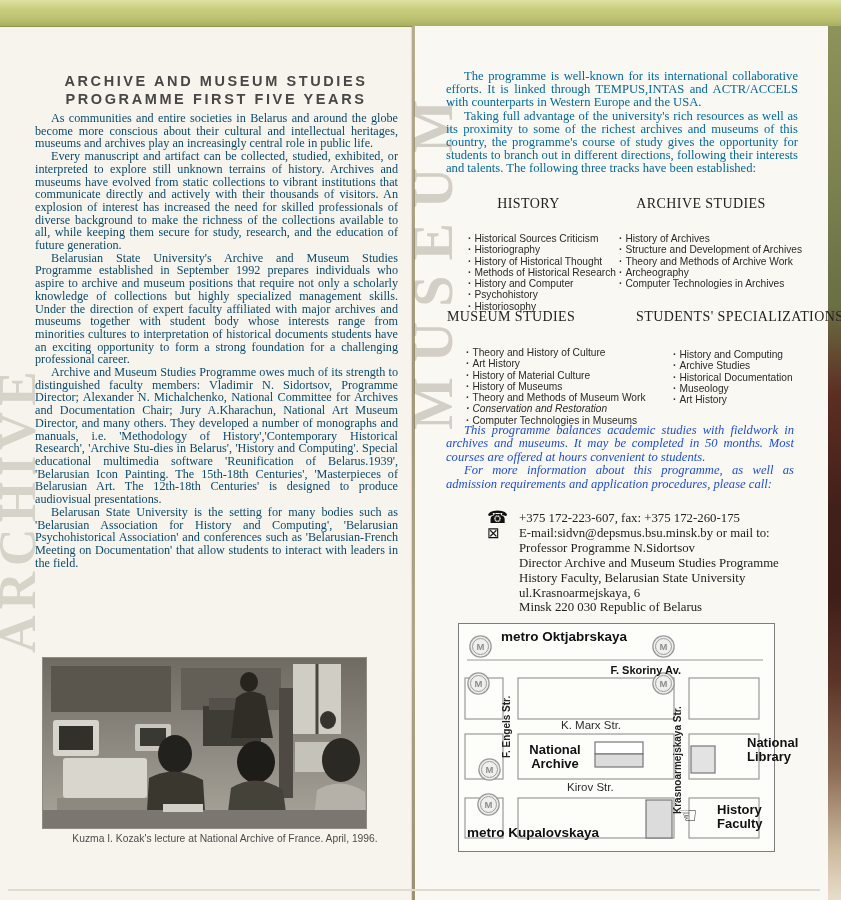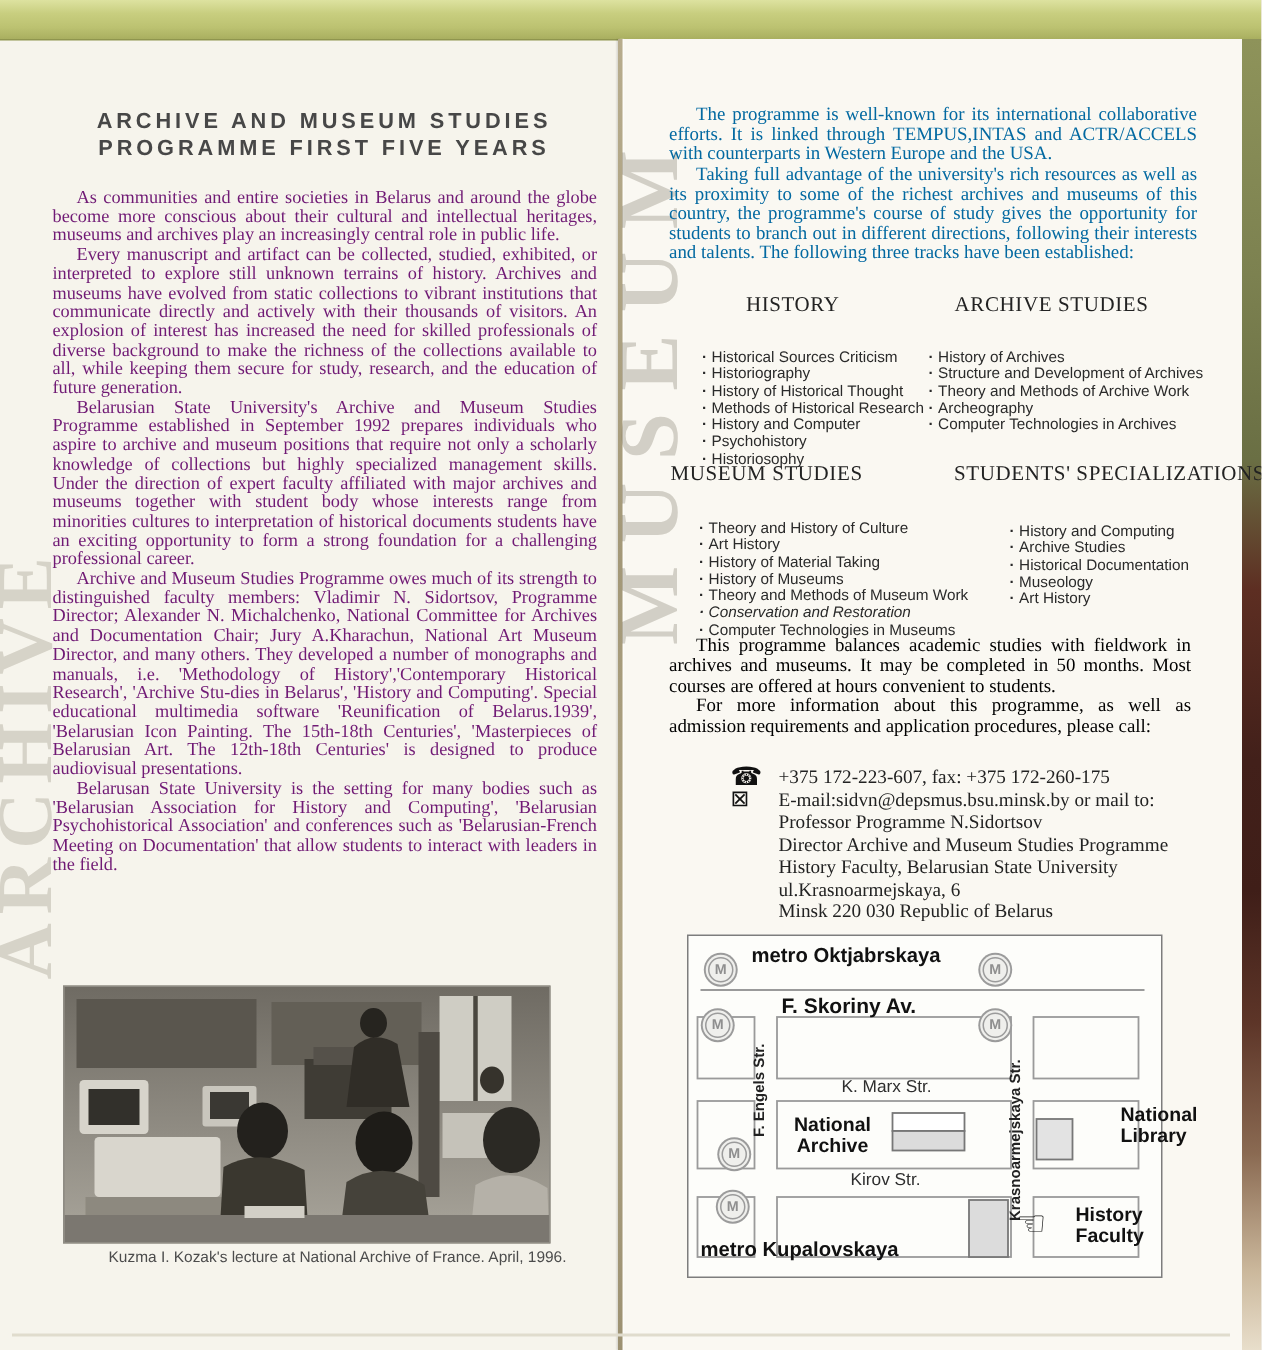--- a/index.html
+++ b/index.html
@@ -24,21 +24,21 @@
   .watermark { position:absolute; writing-mode:vertical-rl; transform:rotate(180deg);
     font-family:"Liberation Serif", serif; font-weight:bold; pointer-events:none; }
   .wm-left  { left:-12px; top:333px; height:320px; font-size:52px; letter-spacing:6px;  color:rgba(122,115,96,.26); }
   .wm-right { left:401px; top:55px;  height:375px; font-size:56px; letter-spacing:15px; color:rgba(118,112,95,.30); }
 
   
   .title-block { position:absolute; left:35px; top:72px; width:362px; text-align:center;
     font-family:"Liberation Sans", sans-serif; font-weight:bold; font-size:14.5px;
     letter-spacing:2.6px; color:#474747; line-height:18px; }
   .left-body { position:absolute; left:35px; top:112px; width:363px;
-    font-size:12.2px; line-height:12.7px; text-align:justify; color:#701a75;margin-top:13px; }
+    font-size:12.2px; line-height:12.7px; text-align:justify; color:#0c4a6e; }
   .left-body p { margin:0; text-indent:16px; }
   .photo-frame { position:absolute; left:42px; top:657px; width:323px; height:170px;
     border:1px solid #8f8c84; background:#8f8b82; }
   .photo-frame svg { display:block; width:100%; height:100%; }
   .caption { position:absolute; left:60px; top:833px; width:330px; text-align:center;
     font-family:"Liberation Sans", sans-serif; font-size:10.3px; color:#4c4c4c; }
 
   
   .r-intro { position:absolute; left:446px; top:70px; width:352px;
     font-size:12.6px; line-height:13.2px; text-align:justify; color:#0369a1; }
@@ -52,21 +52,21 @@
   .t-list { position:absolute; margin:16px; padding:0; list-style:none;
     font-family:"Liberation Sans", sans-serif; font-size:10.2px; line-height:11.3px; color:#2a2a2a; }
   .t-list li { padding-left:10px; text-indent:-10px; }
   .t-list li::before { content:"\00B7"; font-weight:bold; margin-right:3px; }
   .t-list li.italic { font-style:italic; }
   .list-history { left:452px; top:217px; width:152px; }
   .list-archive { left:603px; top:217px; width:188px; }
   .list-museum  { left:450px; top:331px; width:195px; }
   .list-spec    { left:657px; top:333px; width:145px; }
   .r-closing { position:absolute; left:446px; top:424px; width:348px;
-    font-size:12.6px; line-height:13.4px; text-align:justify; color:#000000; }
+    font-size:12.6px; line-height:13.4px; text-align:justify; color:#1d4ed8;font-style:italic; }
   .r-closing p { margin:0; text-indent:18px; }
 
   
   .contact { position:absolute; left:487px; top:511px; width:330px;
     font-size:12.8px; line-height:14.9px; color:#222; }
   .c-row { display:flex; align-items:flex-start; }
   .c-ico { width:32px; flex:0 0 32px; text-align:left; }
   .phone-glyph { font-size:17px; line-height:14px; color:#111; }
   .env-glyph { font-size:15px; line-height:14px; color:#111; }
   .c-addr { margin-left:32px; }
@@ -178,21 +178,21 @@
     <li>Archeography</li>
     <li>Computer Technologies in Archives</li>
   </ul>
 
   <div class="track-hdr hdr-museum">MUSEUM STUDIES</div>
   <div class="track-hdr hdr-spec">STUDENTS' SPECIALIZATIONS</div>
 
   <ul class="t-list list-museum">
     <li>Theory and History of Culture</li>
     <li>Art History</li>
-    <li>History of Material Taking</li>
+    <li>History of Material Culture</li>
     <li>History of Museums</li>
     <li>Theory and Methods of Museum  Work</li>
     <li class="italic">Conservation and Restoration</li>
     <li>Computer Technologies in Museums</li>
   </ul>
 
   <ul class="t-list list-spec">
     <li>History and Computing</li>
     <li>Archive Studies</li>
     <li>Historical Documentation</li>
@@ -246,21 +246,21 @@
     </svg>
 
     <span class="metro" style="left:13px;  top:14px;">M</span>
     <span class="metro" style="left:196px; top:14px;">M</span>
     <span class="metro" style="left:11px;  top:51px;">M</span>
     <span class="metro" style="left:196px; top:51px;">M</span>
     <span class="metro" style="left:22px;  top:137px;">M</span>
     <span class="metro" style="left:21px;  top:172px;">M</span>
 
     <div class="m-label" style="left:42px; top:6px; font-size:13.5px;">metro Oktjabrskaya</div>
-    <div class="m-label" style="left:62px; top:39px; width:160px; text-align:left; font-size:14px;">F. Skoriny Av.</div>
+    <div class="m-label" style="left:62px; top:39px; width:160px; text-align:right; font-size:11px;">F. Skoriny Av.</div>
     <div class="v-label" style="left:42px; top:56px; height:78px;">F. Engels Str.</div>
     <div class="m-street" style="left:102px; top:95px;">K. Marx Str.</div>
     <div class="v-label" style="left:213px; top:70px; height:120px;">Krasnoarmejskaya Str.</div>
     <div class="bld-label" style="left:60px; top:119px; width:72px; text-align:center;">National Archive</div>
     <div class="bld-label" style="left:260px; top:112px; width:58px;margin-left:28px;">National Library</div>
     <div class="m-street" style="left:108px; top:157px;">Kirov Str.</div>
     <span class="hand" style="left:218px; top:180px;">☜</span>
     <div class="bld-label" style="left:258px; top:179px; width:60px;">History Faculty</div>
     <div class="m-label" style="left:8px; top:202px; font-size:13.5px;">metro Kupalovskaya</div>
   </div>

